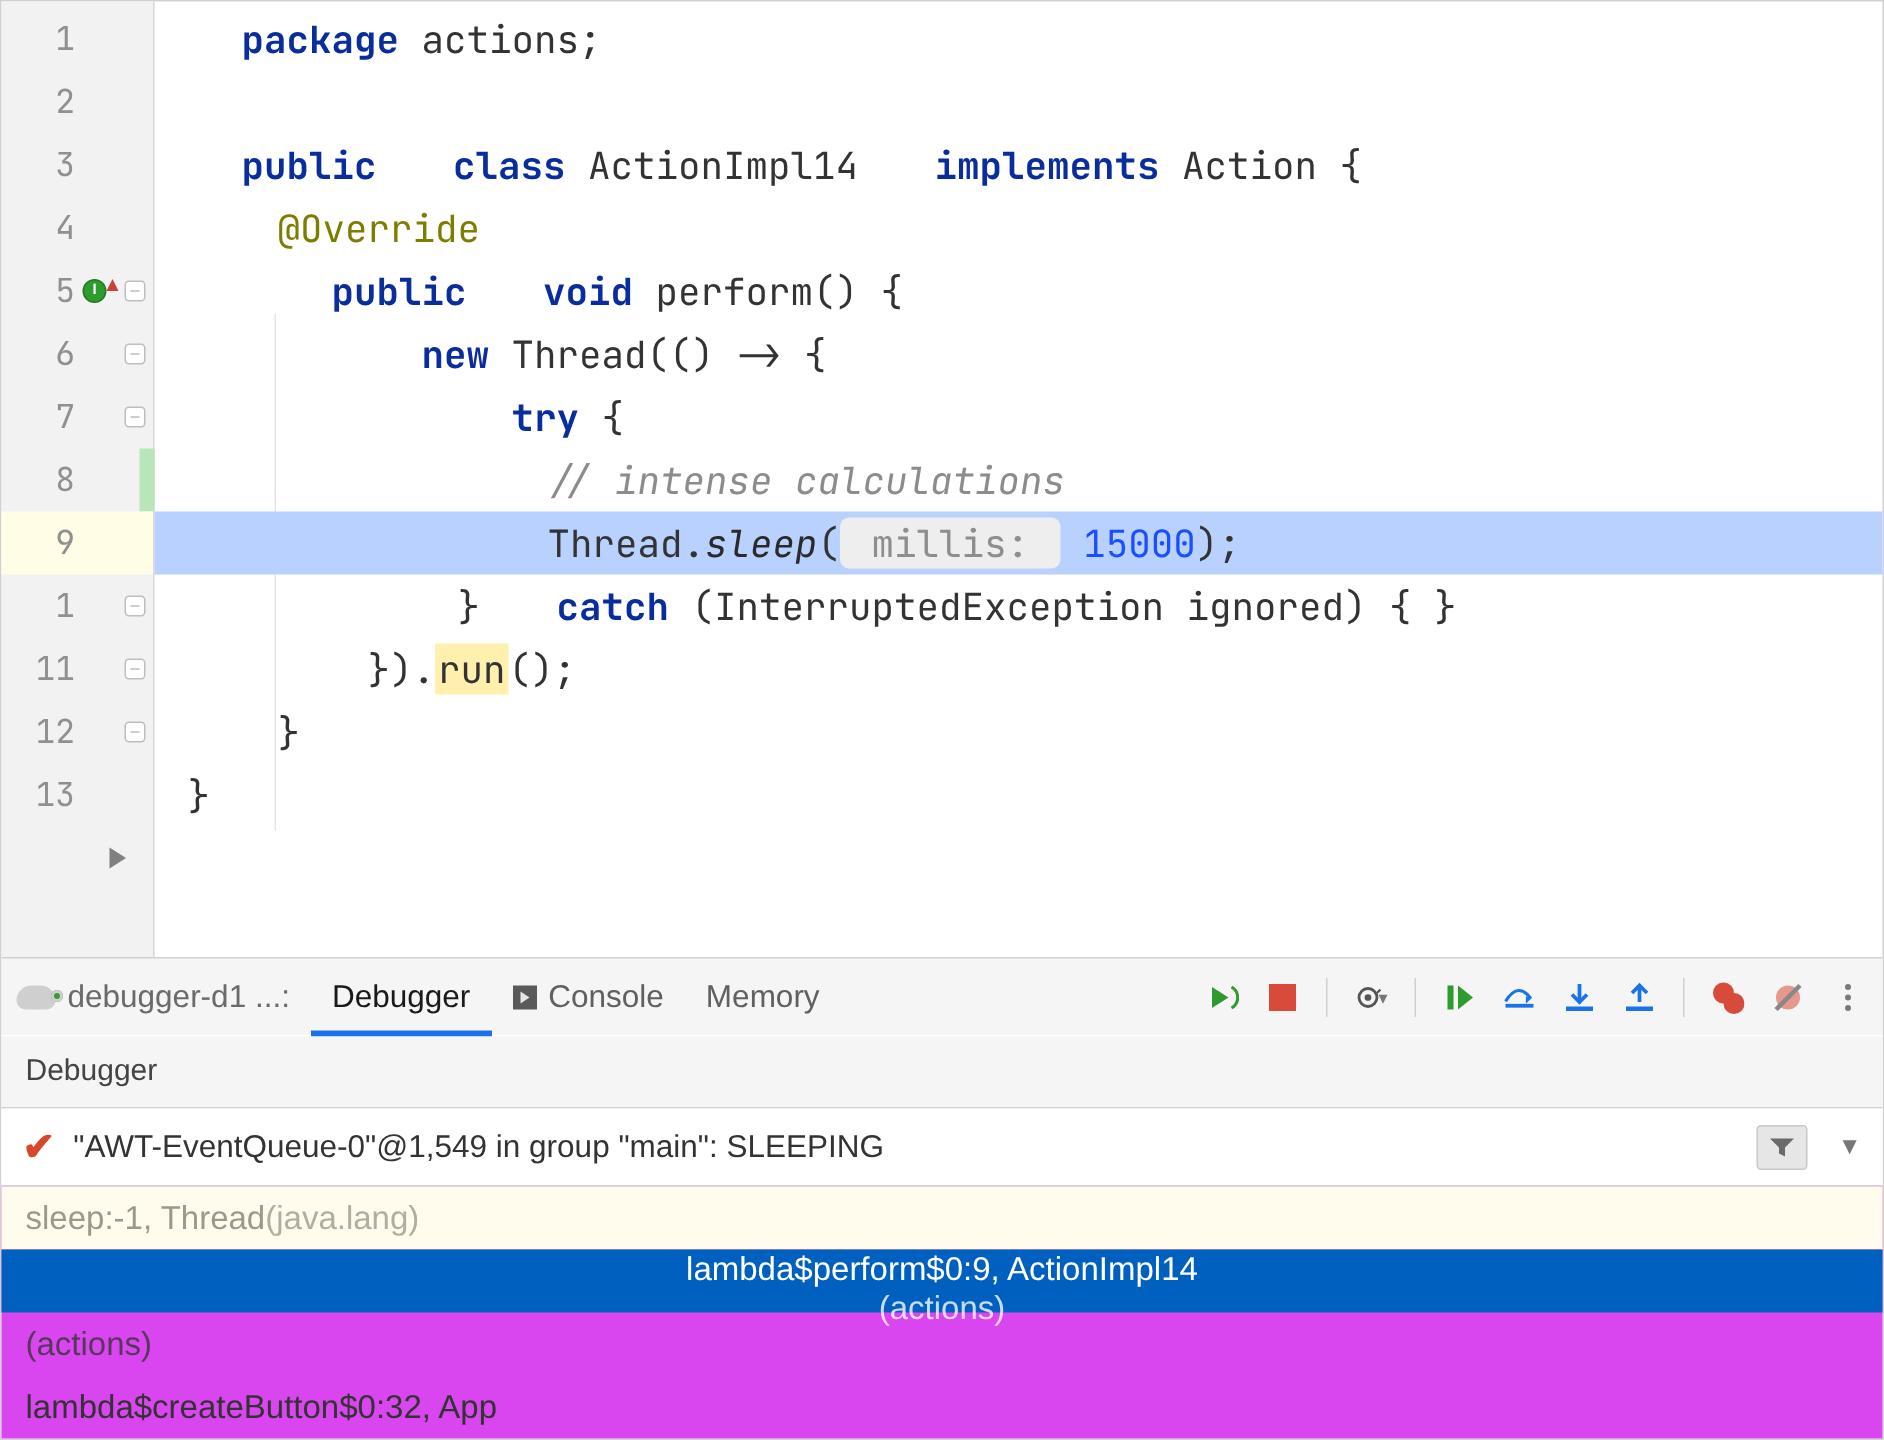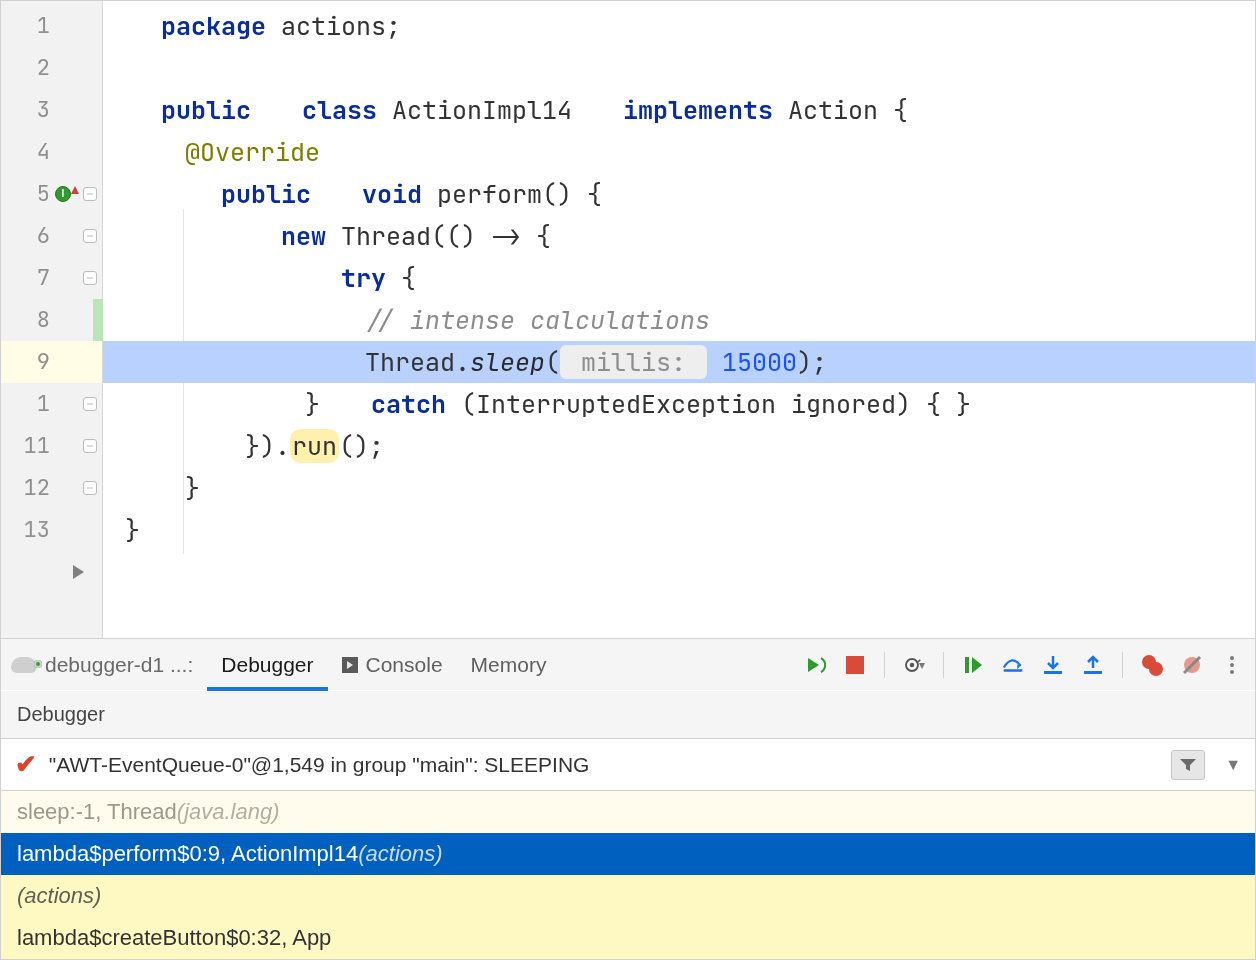--- a/index.html
+++ b/index.html
@@ -60,21 +60,21 @@
   .cline { height:42px; white-space:pre; padding-left:22px; position:relative; }
   .cline.hl9 { background:var(--hl-line); }
   .guide { position:absolute; left:0; top:0; bottom:0; border-left:1px solid #e6e6e6; }
   .kw { color:var(--keyword); font-weight:bold;margin-left:36px; }
   .ann { color:#7d7d00; }
   .cm { color:var(--comment); font-style:italic; }
   .it { font-style:italic; color:#2a2a2a; }
   .num { color:var(--number); }
   .hint { background:var(--hint-bg); color:var(--hint-fg); border-radius:6px; padding:0 6px;
     font-size:25px; }
-  .warnbg { background:var(--warn); border-radius:10px; padding:0 2px; }
+  .warnbg { background:var(--warn); border-radius:0; padding:0 2px; }
   
   .dbg { flex:0 0 auto; border-top:1px solid var(--panel-border); display:flex; flex-direction:column;
     font-size:21px; background:var(--panel-bg);}
   .dbg-top { height:52px; display:flex; align-items:center; border-bottom:1px solid #ffffff;
      }
   .run-label { display:flex; align-items:center; gap:8px; margin-left:10px; color:#6a6a6a; }
   .turtle { width:26px; height:16px; border-radius:10px 10px 6px 6px; background:#cfcfcf; position:relative;}
   .turtle::after { content:""; position:absolute; right:-5px; bottom:5px; width:8px;height:8px;
     border-radius:50%; background:#3a9a3a; box-shadow:0 0 0 2px #cfcfcf inset; }
   .tabs { display:flex; align-items:stretch; margin-left:14px; }
@@ -91,25 +91,25 @@
   .more-dots { display:flex; flex-direction:column; gap:3px; }
   .more-dots span { width:4px;height:4px;border-radius:50%; background:#7a7a7a; display:block;}
   .dbg-sub { height:48px; display:flex; align-items:center; padding:0 16px; color:#444;
     background:var(--panel-bg); border-bottom:1px solid var(--panel-border); font-size:20px;}
   .thread-row { height:52px; display:flex; align-items:center; padding:0 14px; gap:12px;
     background:#ffffff; border-bottom:1px solid var(--panel-border);}
   .checkmark { color:#d9472b; font-size:26px; font-weight:bold; }
   .thread-row .filter { margin-left:auto; width:34px;height:30px; display:flex; align-items:center;
     justify-content:center; background:#e6e6e6; border:1px solid #c8c8c8; border-radius:3px;}
   .thread-row .chev { color:#777; font-size:16px; margin-left:8px; }
-  .frames { background:#fef9c3; }
+  .frames { background:#d946ef; }
   .frame-row { height:42px; display:flex; align-items:center; padding:0 16px; font-size:22px; }
   .frame-row.dim { background:#fffced; color:#9a9a8a; }
-  .frame-row.sel { background:var(--sel-bg); color:var(--sel-fg); }
-  .frame-row .pkg { font-style:italic; opacity:.78; }
+  .frame-row.sel { background:var(--sel-bg); color:var(--sel-fg);flex-direction:column; }
+  .frame-row .pkg { opacity:.78; }
   .gw-row.hl9row { background:#fffde6; }
 </style>
 </head>
 <body>
 
 <div class="frame">
 
   <div class="editor">
 
     <div class="gutter">

